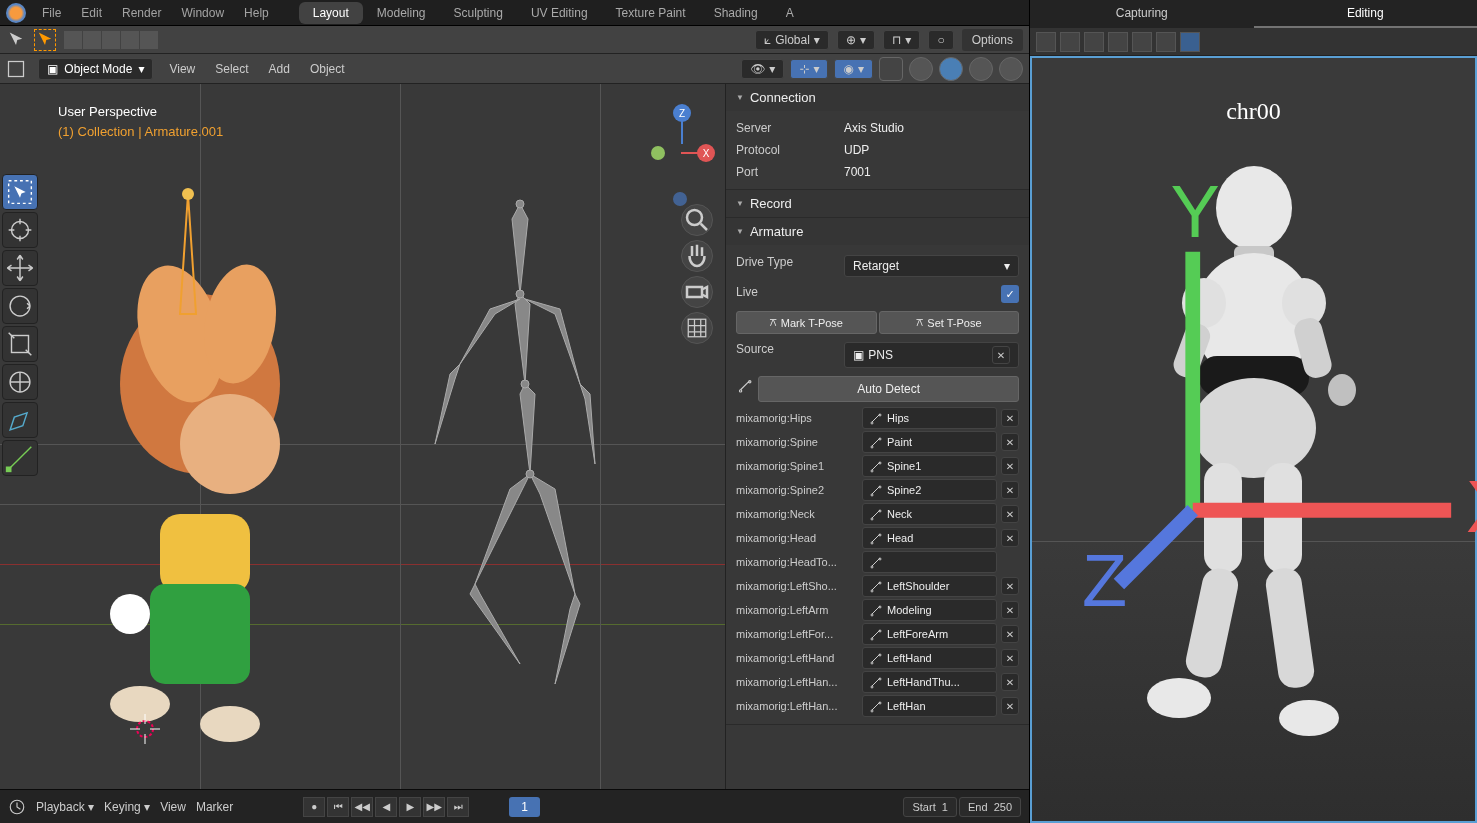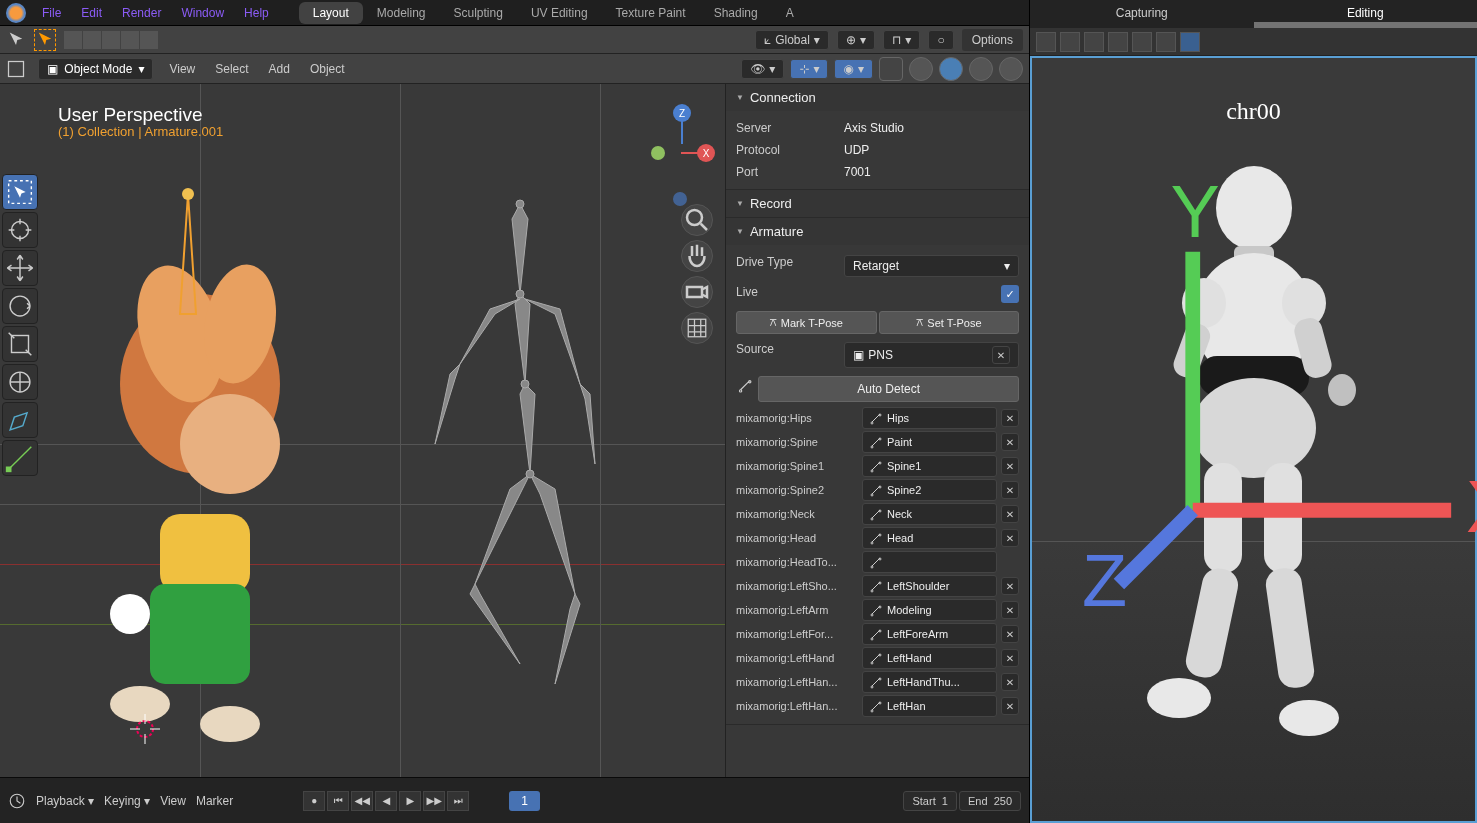--- a/index.html
+++ b/index.html
@@ -1,33 +1,33 @@
 <!DOCTYPE html>
 <html><head>
 <meta charset="utf-8">
 <style>
 * { margin: 0; padding: 0; box-sizing: border-box; font-family: -apple-system, BlinkMacSystemFont, "Segoe UI", sans-serif; }
 body { background: #2a2a2a; color: #ddd; font-size: 12px; overflow: hidden; width: 1477px; height: 823px; }
 
 
 .top-menu { height: 26px; background: #1f1f1f; display: flex; align-items: center; border-bottom: 1px solid #000; }
 .blender-logo { width: 20px; height: 20px; margin: 0 6px; background: radial-gradient(circle, #f79a3e 40%, #5a87c5 60%); border-radius: 50%; position: relative; }
-.menu-item { padding: 4px 10px; color: #8b5cf6; cursor: pointer; text-align: center; }
+.menu-item { padding: 4px 10px; color: #a3a3a3; cursor: pointer; text-align: center; }
 .workspace-tabs { display: flex; margin-left: 20px; }
 .workspace-tab { padding: 4px 14px; color: #aaa; cursor: pointer; border-radius: 4px 4px 0 0; }
 .workspace-tab.active { background: #424242; color: #fff; border-radius: 6px; }
 .scene-input { margin-left: auto; display: flex; align-items: center; gap: 4px; }
 .scene-box { background: #2a2a2a; border: 1px solid #444; padding: 2px 8px; color: #fff; width: 120px; height: 20px; }
 .scene-icon { width: 18px; height: 18px; display: flex; align-items: center; justify-content: center; color: #ccc; }
 
 
 .right-side { position: absolute; right: 0; top: 0; width: 448px; height: 100%; background: #3a3a3a; border-left: 1px solid #000; }
 .right-tabs { height: 28px; display: flex; background: #232323; }
 .right-tab { flex: 1; text-align: center; padding: 6px; color: #ccc; cursor: pointer; border-bottom: 2px solid transparent; }
-.right-tab.active { border-bottom: 6px solid #737373; color: #fff; }
+.right-tab.active { border-bottom: 2px solid #737373; color: #fff; }
 .right-toolbar { height: 28px; background: #333; display: flex; align-items: center; padding: 0 6px; gap: 4px; border-bottom: 1px solid #222; }
 .rt-icon { width: 20px; height: 20px; background: #444; border: 1px solid #555; }
 .editing-view { position: absolute; top: 56px; left: 0; right: 0; bottom: 0; background: #3a3a3a; border: 2px solid #5a9fd4; }
 .editing-view .floor { position: absolute; bottom: 0; left: 0; right: 0; height: 280px; background: linear-gradient(to bottom, #3a3a3a, #2e2e2e); border-top: 1px solid #555; }
 .chr-label { position: absolute; top: 40px; left: 50%; transform: translateX(-50%); color: #fff; font-size: 24px; font-family: Georgia, serif; }
 .axis-widget { position: absolute; bottom: 40px; left: 50px; }
 .robot { position: absolute; top: 80px; left: 50%; transform: translateX(-50%); width: 300px; height: 600px; }
 
 
 .header-bar2 { position: absolute; top: 26px; left: 0; width: 1029px; height: 28px; background: #424242; display: flex; align-items: center; padding: 0 6px; gap: 8px; border-bottom: 1px solid #222; }
@@ -42,21 +42,21 @@
 .header-bar3 { position: absolute; top: 54px; left: 0; width: 1029px; height: 30px; background: #424242; display: flex; align-items: center; padding: 0 6px; gap: 12px; border-bottom: 1px solid #222; }
 .mode-select { background: #2a2a2a; border: 1px solid #444; padding: 3px 8px; color: #fff; border-radius: 3px; display: flex; align-items: center; gap: 6px; }
 .hb3-menu { color: #ccc; padding: 2px 4px; }
 .hb3-right { margin-left: auto; display: flex; gap: 6px; align-items: center; }
 .shade-btn { width: 24px; height: 24px; border-radius: 50%; background: #555; border: 1px solid #666; }
 .shade-btn.blue { background: #4a7fb5; }
 
 
 .viewport { position: absolute; top: 84px; left: 0; width: 725px; height: 705px; background: #393939; overflow: hidden; }
 .viewport .grid-line { position: absolute; background: #555; }
-.vp-info { position: absolute; top: 20px; left: 58px; color: #fff; font-size: 19px; }
+.vp-info { position: absolute; top: 20px; left: 58px; color: #fff; font-size: 13px; }
 .vp-info2 { position: absolute; top: 40px; left: 58px; color: #f0a030; font-size: 13px; }
 
 
 .tool-col { position: absolute; top: 90px; left: 2px; width: 40px; display: flex; flex-direction: column; gap: 2px; }
 .tool-btn { width: 36px; height: 36px; background: #333; border: 1px solid #222; border-radius: 4px; display: flex; align-items: center; justify-content: center; color: #ccc; }
 .tool-btn.active { background: #4772b3; color: #fff; }
 
 
 .nav-gizmo { position: absolute; top: 20px; right: 10px; width: 70px; height: 70px; }
 .gz-z { position: absolute; top: 0; left: 28px; width: 18px; height: 18px; border-radius: 50%; background: #4a7fd0; display: flex; align-items: center; justify-content: center; font-size: 10px; color: #fff; }
@@ -83,21 +83,21 @@
 .half-btns { display: flex; gap: 2px; }
 .half-btn { flex: 1; background: #555; border: 1px solid #666; padding: 4px; color: #eee; border-radius: 3px; text-align: center; cursor: pointer; display: flex; align-items: center; justify-content: center; gap: 4px; font-size: 11px; }
 
 .bone-row { display: flex; align-items: center; gap: 4px; padding: 1px 0; }
 .bone-src { width: 122px; color: #ccc; font-size: 11px; overflow: hidden; text-overflow: ellipsis; white-space: nowrap; }
 .bone-tgt { flex: 1; background: #2a2a2a; border: 1px solid #444; padding: 3px 6px; color: #eee; border-radius: 3px; font-size: 11px; display: flex; align-items: center; gap: 4px; }
 .bone-icon { width: 14px; height: 14px; display: inline-block; }
 .bone-x { width: 18px; height: 18px; background: #2a2a2a; border: 1px solid #444; border-radius: 3px; display: flex; align-items: center; justify-content: center; color: #ccc; cursor: pointer; font-size: 10px; }
 
 
-.timeline { position: absolute; bottom: 0; left: 0; width: 1029px; height: 46px; background: #232323; display: flex; align-items: center; padding: 0 8px; gap: 10px; border-top: 1px solid #0a0a0a; }
+.timeline { position: absolute; bottom: 0; left: 0; width: 1029px; height: 34px; background: #232323; display: flex; align-items: center; padding: 0 8px; gap: 10px; border-top: 1px solid #0a0a0a; }
 .tl-icon { width: 18px; height: 18px; color: #ccc; }
 .tl-menu { color: #ccc; font-size: 12px; }
 .tl-controls { display: flex; gap: 2px; margin-left: 60px; }
 .tl-btn { width: 22px; height: 20px; background: #333; border: 1px solid #444; display: flex; align-items: center; justify-content: center; color: #ccc; font-size: 10px; }
 .tl-frame { background: #4772b3; padding: 3px 12px; border-radius: 3px; color: #fff; margin-left: 30px; }
 .tl-range { display: flex; gap: 2px; margin-left: auto; }
 .tl-range-item { background: #2a2a2a; border: 1px solid #444; padding: 3px 8px; color: #ccc; border-radius: 3px; font-size: 11px; }
 
 
 svg { width: 100%; height: 100%; }

